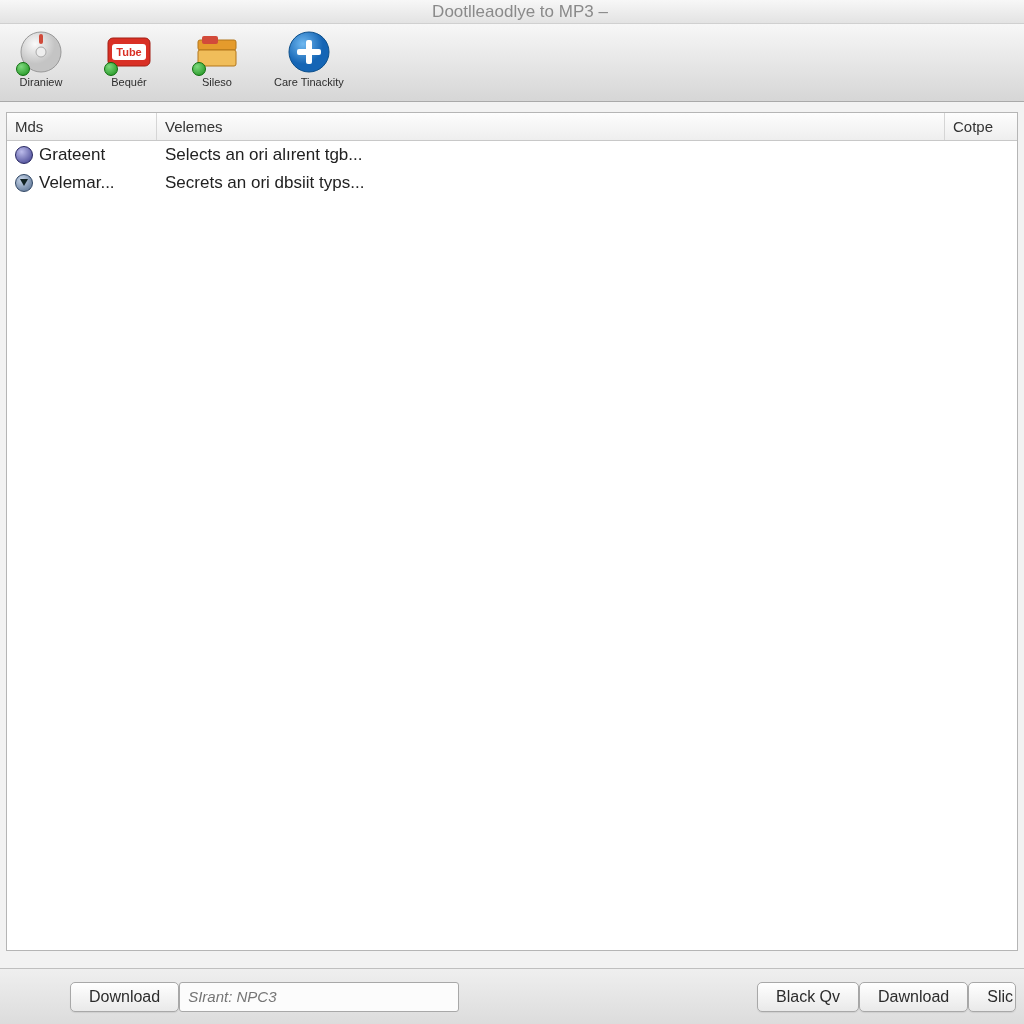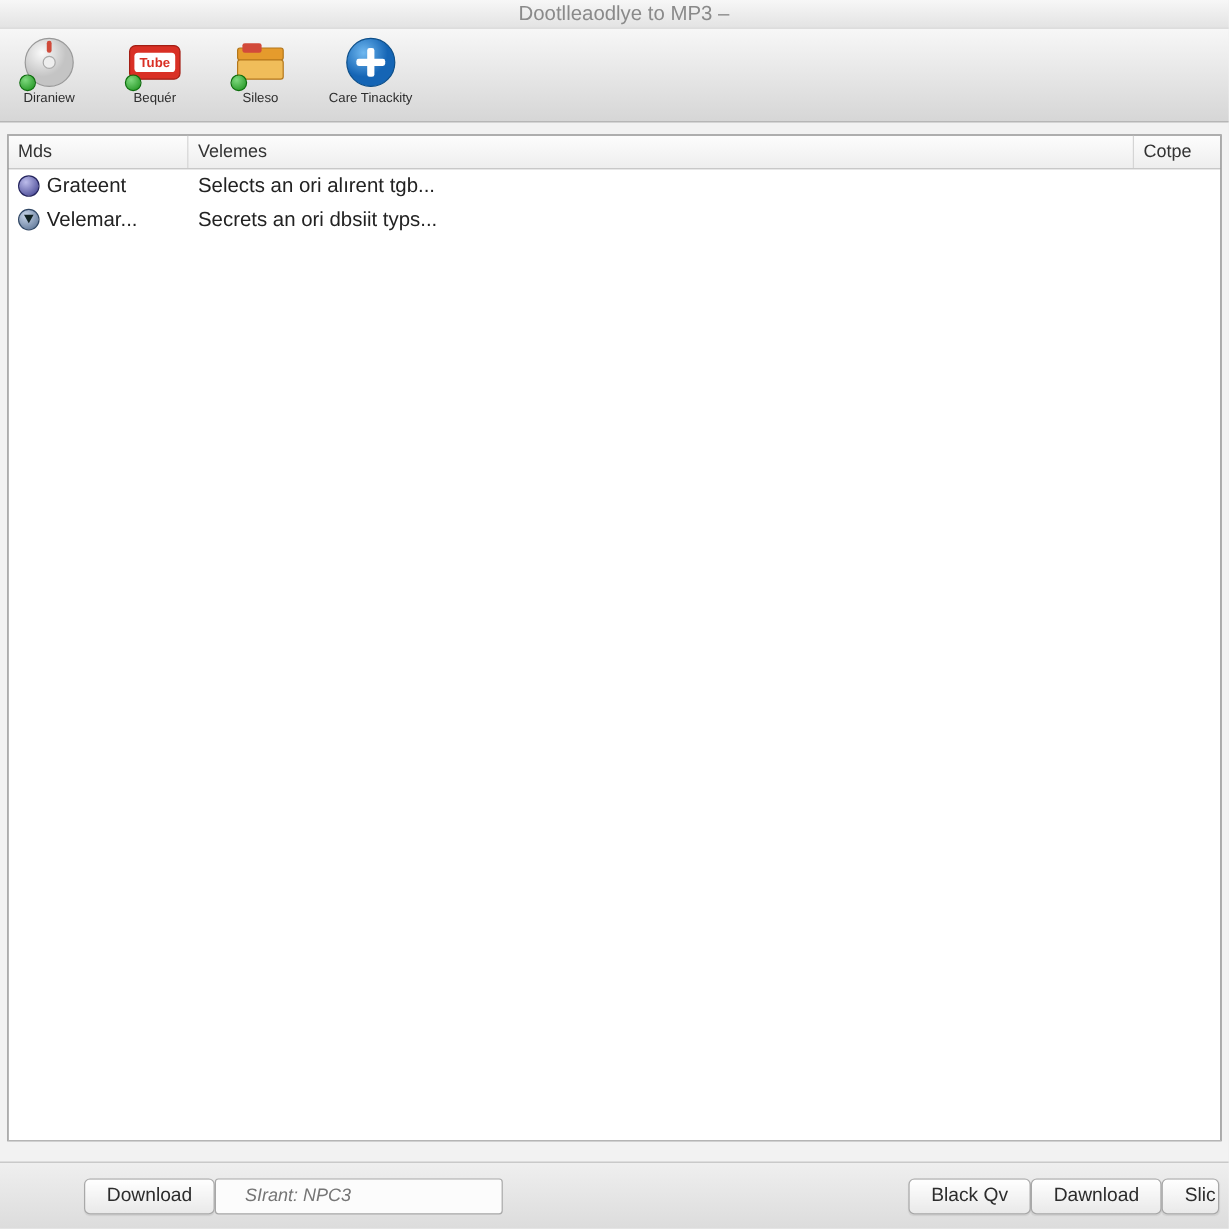--- a/index.html
+++ b/index.html
@@ -69,21 +69,21 @@
     border-radius: 50%;
     background: radial-gradient(circle at 35% 30%, #7ed97e, #1a8f1a);
     border: 1px solid #0c6d0c;
     bottom: -2px;
     left: -2px;
   }
   
   .panel {
     flex: 1;
     margin: 10px 6px 17px 6px;
-    background: #737373;
+    background: #701a75;
     border: 1px solid #b5b5b5;
     display: flex;
     flex-direction: column;
     overflow: hidden;
   }
   .cols {
     display: flex;
     background: linear-gradient(#fdfdfd, #eee);
     border-bottom: 1px solid #c8c8c8;
     height: 28px;
@@ -155,25 +155,25 @@
     border-radius: 5px;
     padding: 5px 18px;
     font-size: 16px;
     color: #2c2c2c;
     cursor: pointer;
     box-shadow: 0 1px 1px rgba(0,0,0,0.08);
     white-space: nowrap;
   }
   .text-input {
     height: 30px;
-    width: 240px;
+    width: 280px;
     background: #fcfcfc;
     border: 1px solid #a8a8a8;
     border-radius: 3px;
-    padding: 0 24px;
+    padding: 0 8px;
     font-size: 15px;
     font-style: italic;
     color: #9a9a9a;
   }
   .spacer { flex: 1; }
 </style>
 </head>
 <body>
 
 <div class="app">

